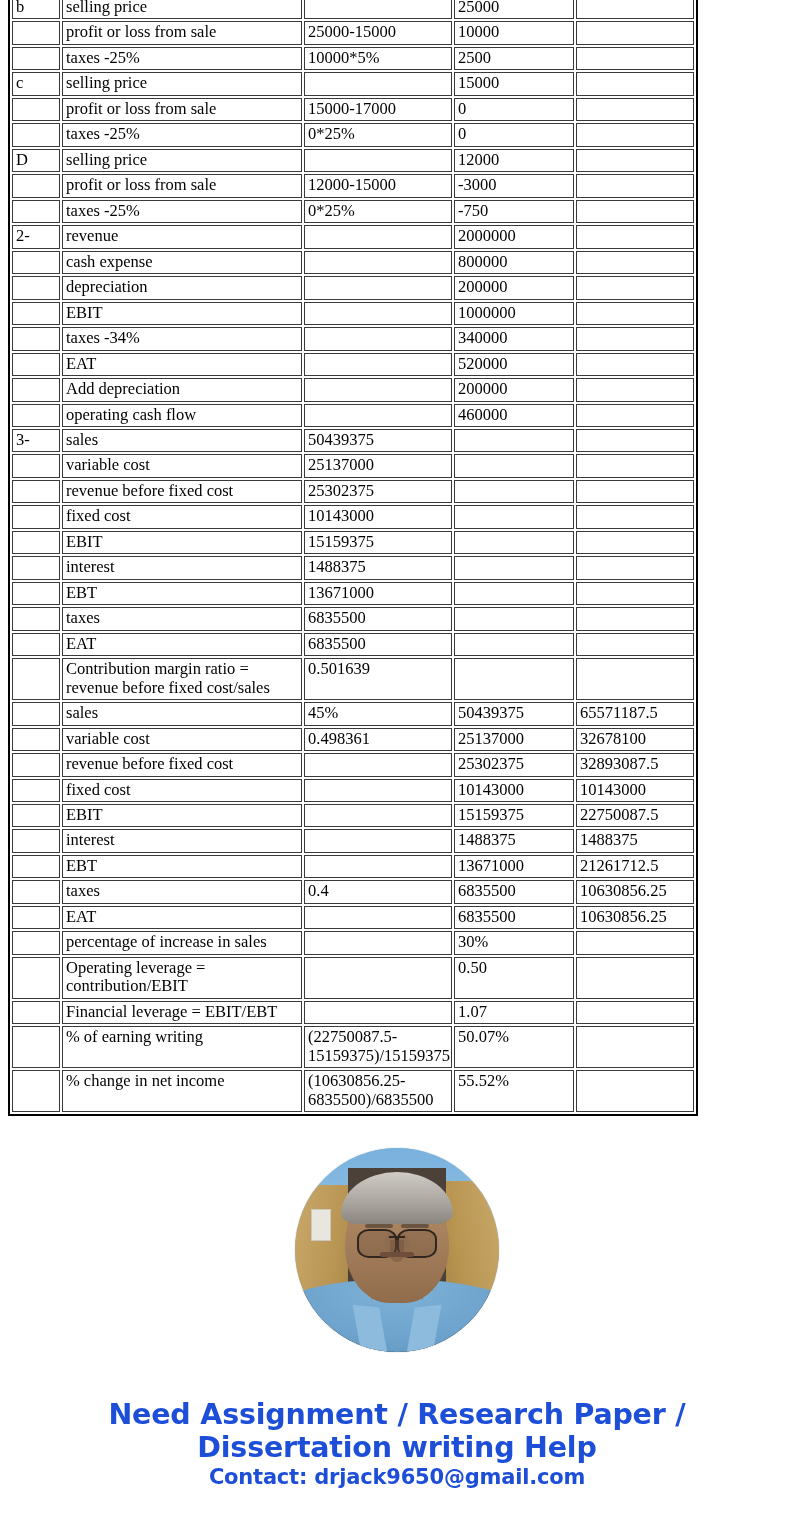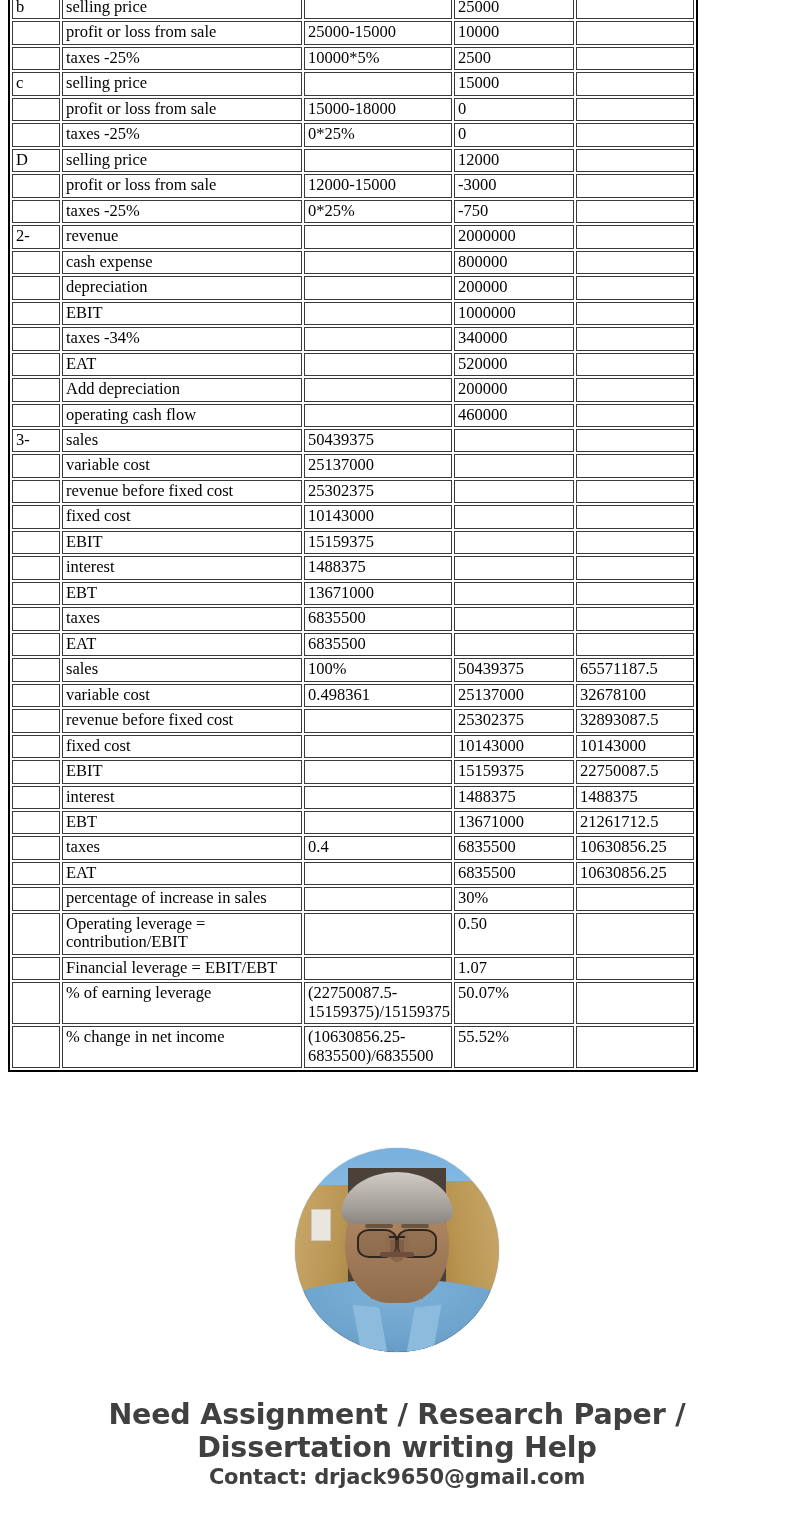--- a/index.html
+++ b/index.html
@@ -167,21 +167,21 @@
 
   
   .footer {
     position: absolute;
     left: 0;
     top: 1398px;
     width: 794px;
     text-align: center;
     font-family: "DejaVu Sans", "Liberation Sans", sans-serif;
     font-weight: bold;
-    color: #404040;
+    color: #1d4ed8;
     line-height: 1.17;
     letter-spacing: -0.2px;
   }
   .footer .l1 { font-size: 28.5px; display: block; padding: 0 18px; }
   .footer .l2 { font-size: 21px; display: block; }
 </style>
 </head>
 <body>
 
 <div class="sheet-wrap">
@@ -221,21 +221,21 @@
         <tr>
           <td>c</td>
           <td>selling price</td>
           <td class="nowrapcell">&nbsp;</td>
           <td class="nowrapcell">15000</td>
           <td class="nowrapcell">&nbsp;</td>
         </tr>
         <tr>
           <td>&nbsp;</td>
           <td>profit or loss from sale</td>
-          <td class="nowrapcell">15000-18000</td>
+          <td class="nowrapcell">15000-17000</td>
           <td class="nowrapcell">0</td>
           <td class="nowrapcell">&nbsp;</td>
         </tr>
         <tr>
           <td>&nbsp;</td>
           <td>taxes -25%</td>
           <td class="nowrapcell">0*25%</td>
           <td class="nowrapcell">0</td>
           <td class="nowrapcell">&nbsp;</td>
         </tr>
@@ -382,22 +382,29 @@
           <td>&nbsp;</td>
           <td>EAT</td>
           <td class="nowrapcell">6835500</td>
           <td class="nowrapcell">&nbsp;</td>
           <td class="nowrapcell">&nbsp;</td>
         </tr>
       </tbody>
       <tbody>
         <tr>
           <td>&nbsp;</td>
+          <td>Contribution margin ratio = revenue before fixed cost/sales</td>
+          <td class="nowrapcell">0.501639</td>
+          <td class="nowrapcell">&nbsp;</td>
+          <td class="nowrapcell">&nbsp;</td>
+        </tr>
+        <tr>
+          <td>&nbsp;</td>
           <td>sales</td>
-          <td class="nowrapcell">100%</td>
+          <td class="nowrapcell">45%</td>
           <td class="nowrapcell">50439375</td>
           <td class="nowrapcell">65571187.5</td>
         </tr>
         <tr>
           <td>&nbsp;</td>
           <td>variable cost</td>
           <td class="nowrapcell">0.498361</td>
           <td class="nowrapcell">25137000</td>
           <td class="nowrapcell">32678100</td>
         </tr>
@@ -468,21 +475,21 @@
         </tr>
         <tr>
           <td>&nbsp;</td>
           <td>Financial leverage = EBIT/EBT</td>
           <td class="nowrapcell">&nbsp;</td>
           <td class="nowrapcell">1.07</td>
           <td class="nowrapcell">&nbsp;</td>
         </tr>
         <tr>
           <td>&nbsp;</td>
-          <td>% of earning leverage</td>
+          <td>% of earning writing</td>
           <td class="nowrapcell">(22750087.5-15159375)/15159375</td>
           <td class="nowrapcell">50.07%</td>
           <td class="nowrapcell">&nbsp;</td>
         </tr>
         <tr>
           <td>&nbsp;</td>
           <td>% change in net income</td>
           <td class="nowrapcell">(10630856.25-6835500)/6835500</td>
           <td class="nowrapcell">55.52%</td>
           <td class="nowrapcell">&nbsp;</td>

